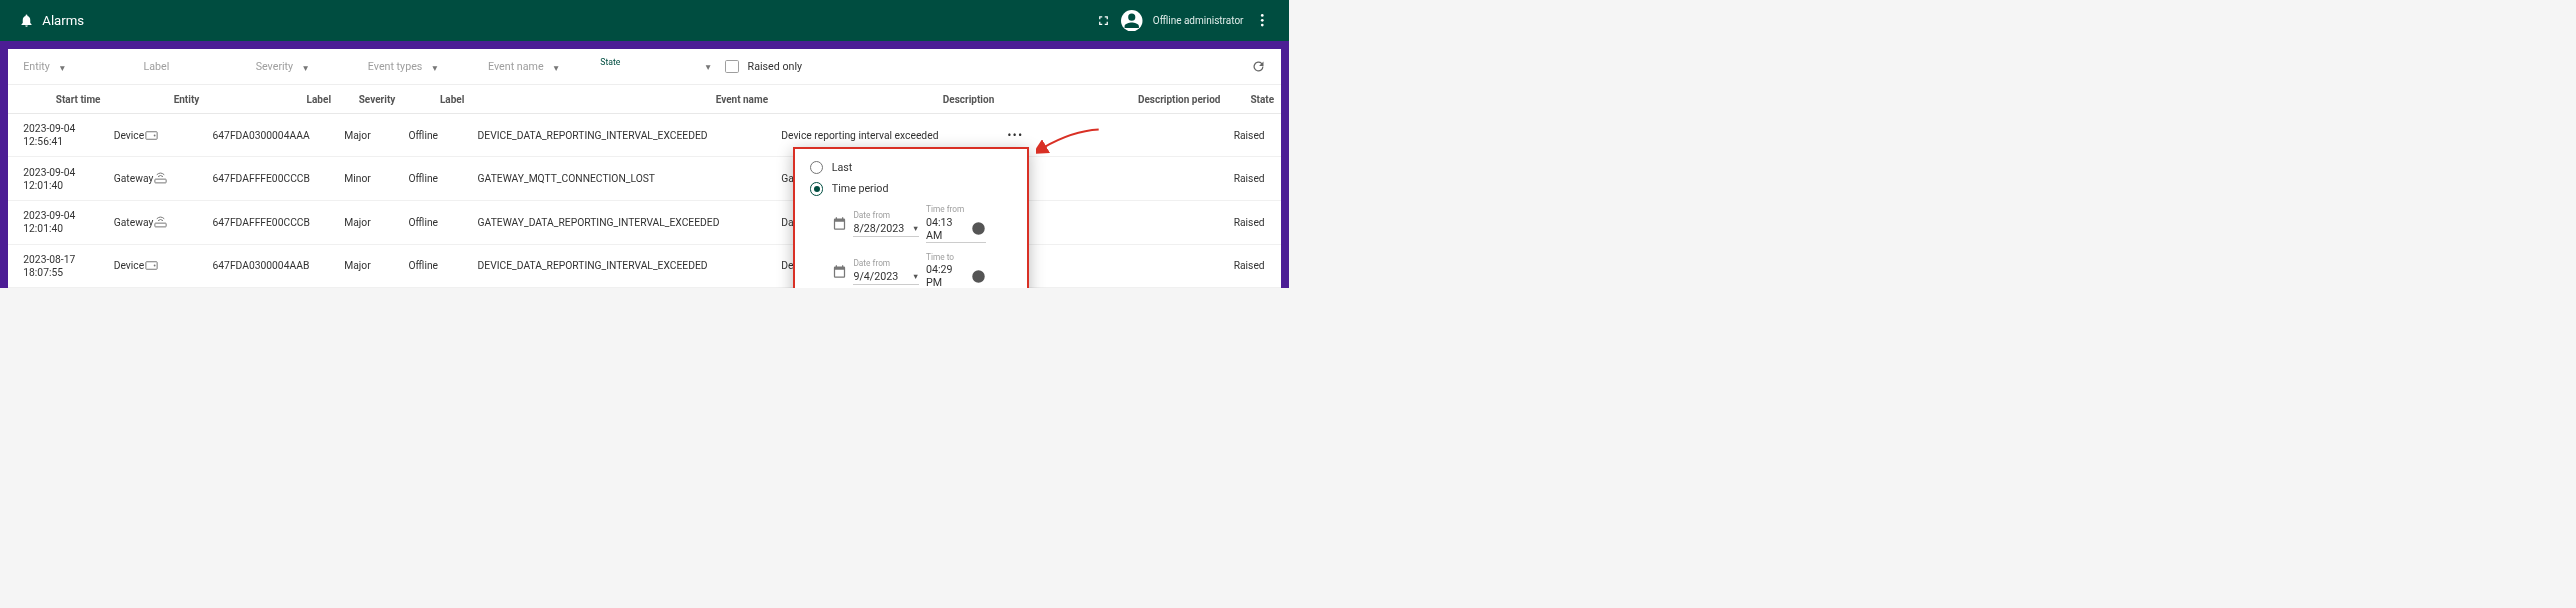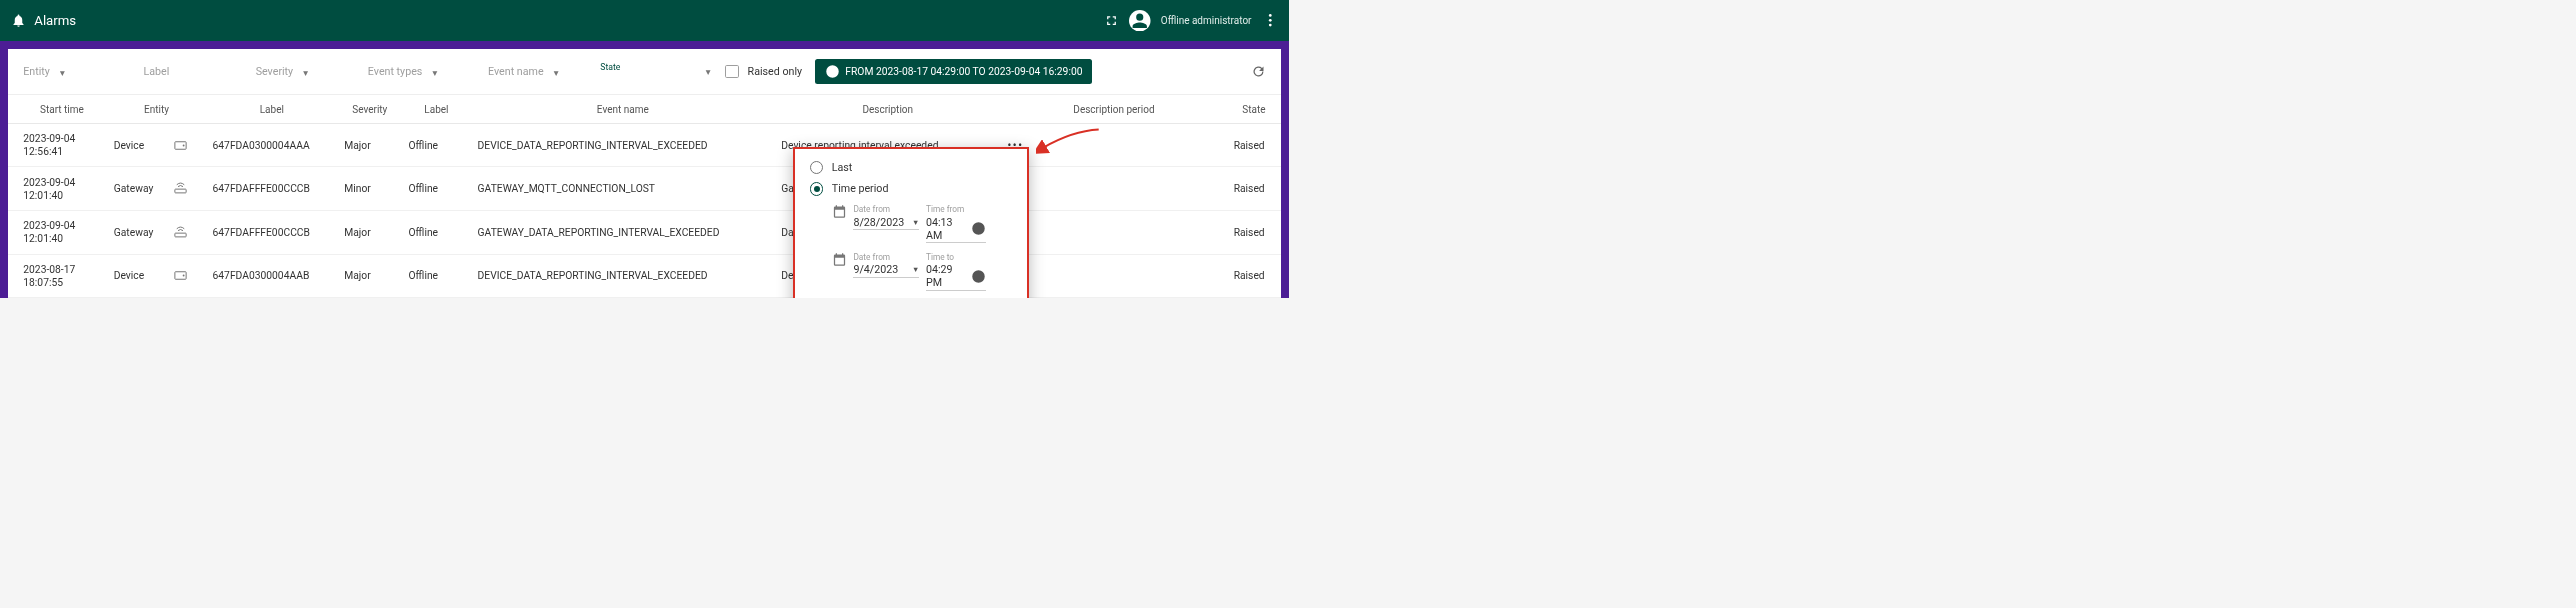--- a/index.html
+++ b/index.html
@@ -1,18 +1,18 @@
 <!DOCTYPE html>
 <html style="font-size:13.2px"><head>
 <meta charset="utf-8">
 <style>
 *{box-sizing:border-box;margin:0;padding:0}
 body{font-family:Roboto,Arial,sans-serif;font-size:10.7px;color:#333;background:#f5f5f5;width:2576px;overflow-x:auto}
 .wrap{width:1289px}
-.header{background:#004d40;color:#fff;height:41px;display:flex;align-items:center;padding:0 11px;justify-content:space-between}
+.header{background:#004d40;color:#fff;height:41px;display:flex;align-items:center;padding:0 19px;justify-content:space-between}
 .header-left{display:flex;align-items:center;gap:8.3px}
 .header-right{display:flex;align-items:center;gap:10px}
 .header-title{font-size:13.2px;font-weight:400}
 .icon{display:inline-flex;align-items:center;justify-content:center}
 .bell-icon svg,.expand-icon svg,.refresh-icon svg,.avatar-icon svg,.clock-icon svg,.calendar-icon svg,.device-icon svg,.gateway-icon svg,.more-vert-icon svg{width:15px;height:15px}
 .avatar-icon svg{width:21.5px;height:21.5px}
 .more-vert-icon svg{width:16.5px;height:16.5px}
 .header .icon{color:#fff;cursor:pointer}
 .user-label{font-size:10px;color:#dfece9}
 .content{background:#4c1d95;padding:8.3px 8.3px 0 8.3px}
@@ -28,44 +28,44 @@
 .filter-event-name{width:99px}
 .filter-state{width:112px}
 .filter-state .state-lbl{font-size:8.7px;color:#004d40;position:absolute;top:-5px}
 .checkbox{display:flex;align-items:center;gap:9px}
 .checkbox .box{width:13.2px;height:13.2px;border:1.7px solid #9e9e9e;border-radius:1.7px}
 .checkbox .txt{color:#333;font-size:10.7px}
 .range-chip{background:#004d40;color:#fff;border-radius:2.5px;padding:5px 10px;display:flex;align-items:center;gap:5px;font-size:10.3px;cursor:pointer}
 .range-chip .clock-icon svg{fill:#fff}
 .refresh-btn{margin-left:auto;color:#666;cursor:pointer}
 .table{width:100%;border-collapse:collapse}
-.table th{text-align:center;font-weight:400;font-size:10px;color:#555;padding:8.3px 6.6px;border-bottom:0.8px solid #e8e8e8}
+.table th{text-align:right;font-weight:700;font-size:10px;color:#555;padding:8.3px 6.6px;border-bottom:0.8px solid #e8e8e8}
 .table td{font-size:10.3px;color:#333;padding:8.3px 6.6px;border-bottom:0.8px solid #f0f0f0;vertical-align:middle}
 .th-start{width:83px;padding-left:15px!important}
 .td-start{padding-left:15px!important;color:#555}
 .th-entity,.td-entity{width:83px}
 .td-entity{color:#555}
-.entity-cell{display:flex;align-items:center;justify-content:space-between;padding-right:11.6px}
+.entity-cell{display:flex;align-items:center;padding-right:11.6px}
 .entity-cell .icon{color:#777}
 .th-label,.td-label{width:87px}
 .td-label{color:#555}
 .th-sev,.td-sev{width:54px}
 .th-type,.td-type{width:58px}
 .th-evn,.td-evn{width:182px}
 .th-desc,.td-desc{width:190px}
 .th-dd,.td-dd{width:190px}
 .th-state,.td-state{width:45px}
 .more-dots{letter-spacing:1.7px;font-weight:700;cursor:pointer;color:#333}
 .date-popup{position:absolute;top:98px;left:785px;width:236px;background:#fff;border:2.5px solid #d93025;padding:11.6px 15px 11.6px 15px;box-shadow:0 3.3px 15px rgba(0,0,0,.28);z-index:10}
 .radio-row{display:flex;align-items:center;gap:8.3px;margin-bottom:8.3px;cursor:pointer}
 .radio{width:13.2px;height:13.2px;border:1.7px solid #757575;border-radius:50%;display:flex;align-items:center;justify-content:center}
 .radio.sel{border-color:#004d40}
 .radio.sel::after{content:"";width:6.6px;height:6.6px;background:#004d40;border-radius:50%}
 .dt-rows{margin-left:21.5px}
-.dt-row{display:flex;align-items:flex-start;gap:6.6px;margin-bottom:8.3px}
+.dt-row{display:flex;align-items:center;gap:6.6px;margin-bottom:8.3px}
 .dt-col{display:flex;flex-direction:column}
 .dt-lbl{font-size:8.3px;color:#9e9e9e;margin-bottom:1.7px}
 .dt-val{font-size:10.7px;color:#333;border-bottom:0.8px solid #ccc;padding-bottom:0.8px}
 .dt-date{width:66px;display:flex;align-items:center;justify-content:space-between}
 .dt-time{width:60px;display:flex;align-items:center;justify-content:space-between}
 .cal-icon{color:#777}
 .tiny-caret{font-size:7.4px;color:#555}
 .popup-btns{display:flex;justify-content:flex-end;gap:13.2px;margin-top:5px}
 .btn{font-size:10.3px;font-weight:500;padding:5.8px 11.6px;cursor:pointer;border:none;background:none}
 .btn-update{background:#eee;color:#9e9e9e}
@@ -133,28 +133,20 @@
             <span class="caret">▼</span>
       </div>
       <div class="filter filter-state small">
         <span class="state-lbl">State</span>
         <span style="flex:1"></span>
             <span class="caret">▼</span>
       </div>
       <div class="checkbox">
         <span class="box"></span>
         <span class="txt">Raised only</span>
-      </div>
-      <div class="range-chip">
-        <span class="icon clock-icon">
-          <svg viewBox="0 0 24 24" fill="currentColor">
-                <path d="M12 2a10 10 0 1 0 10 10A10 10 0 0 0 12 2zm.5 5H11v6l5.25 3.15.75-1.23-4.5-2.67z"></path>
-              </svg>
-        </span>
-        <span>FROM 2023-08-17 04:29:00 TO 2023-09-04 16:29:00</span>
       </div>
       <span class="refresh-btn icon refresh-icon">
         <svg viewBox="0 0 24 24" fill="currentColor">
               <path d="M17.65 6.35A8 8 0 1 0 20 12h-2a6 6 0 1 1-1.76-4.24L13 11h7V4z"></path>
             </svg>
       </span>
     </div>
 
     <table class="table">
       <thead>

